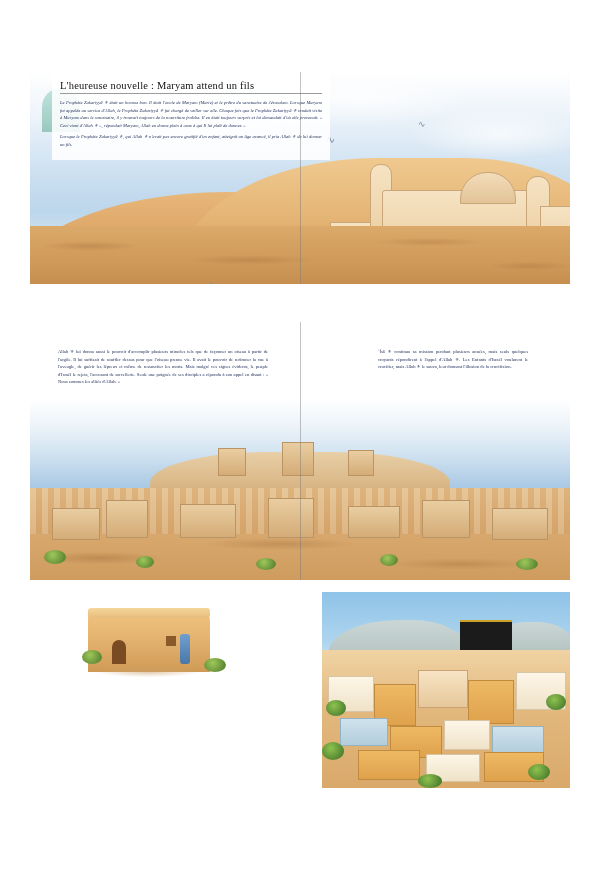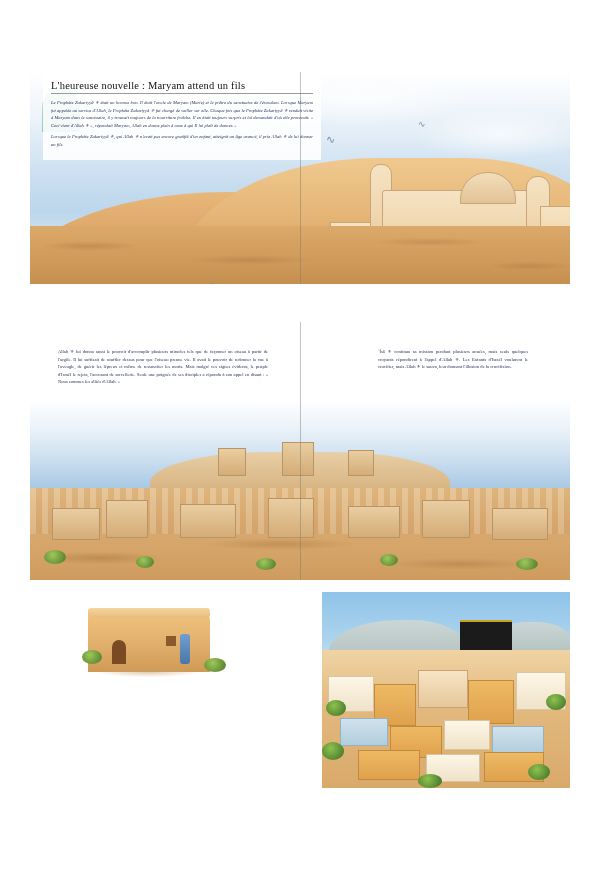--- a/index.html
+++ b/index.html
@@ -125,21 +125,21 @@
   .bird {
     position: absolute;
     color: #7d8ea0;
     font-size: 11px;
     line-height: 1;
     font-family: "DejaVu Sans", sans-serif;
   }
   
   .panel-1 {
     position: absolute;
-    left: 13px; top: 2px;
+    left: 22px; top: 2px;
     width: 262px;
     padding: 6px 8px 8px 8px;
     background: rgba(255,255,255,.88);
   }
   .title-rule {
     border-bottom: 1px solid #9b9b9b;
     padding-bottom: 2px;
     margin-bottom: 5px;
   }
   .doc-title {

